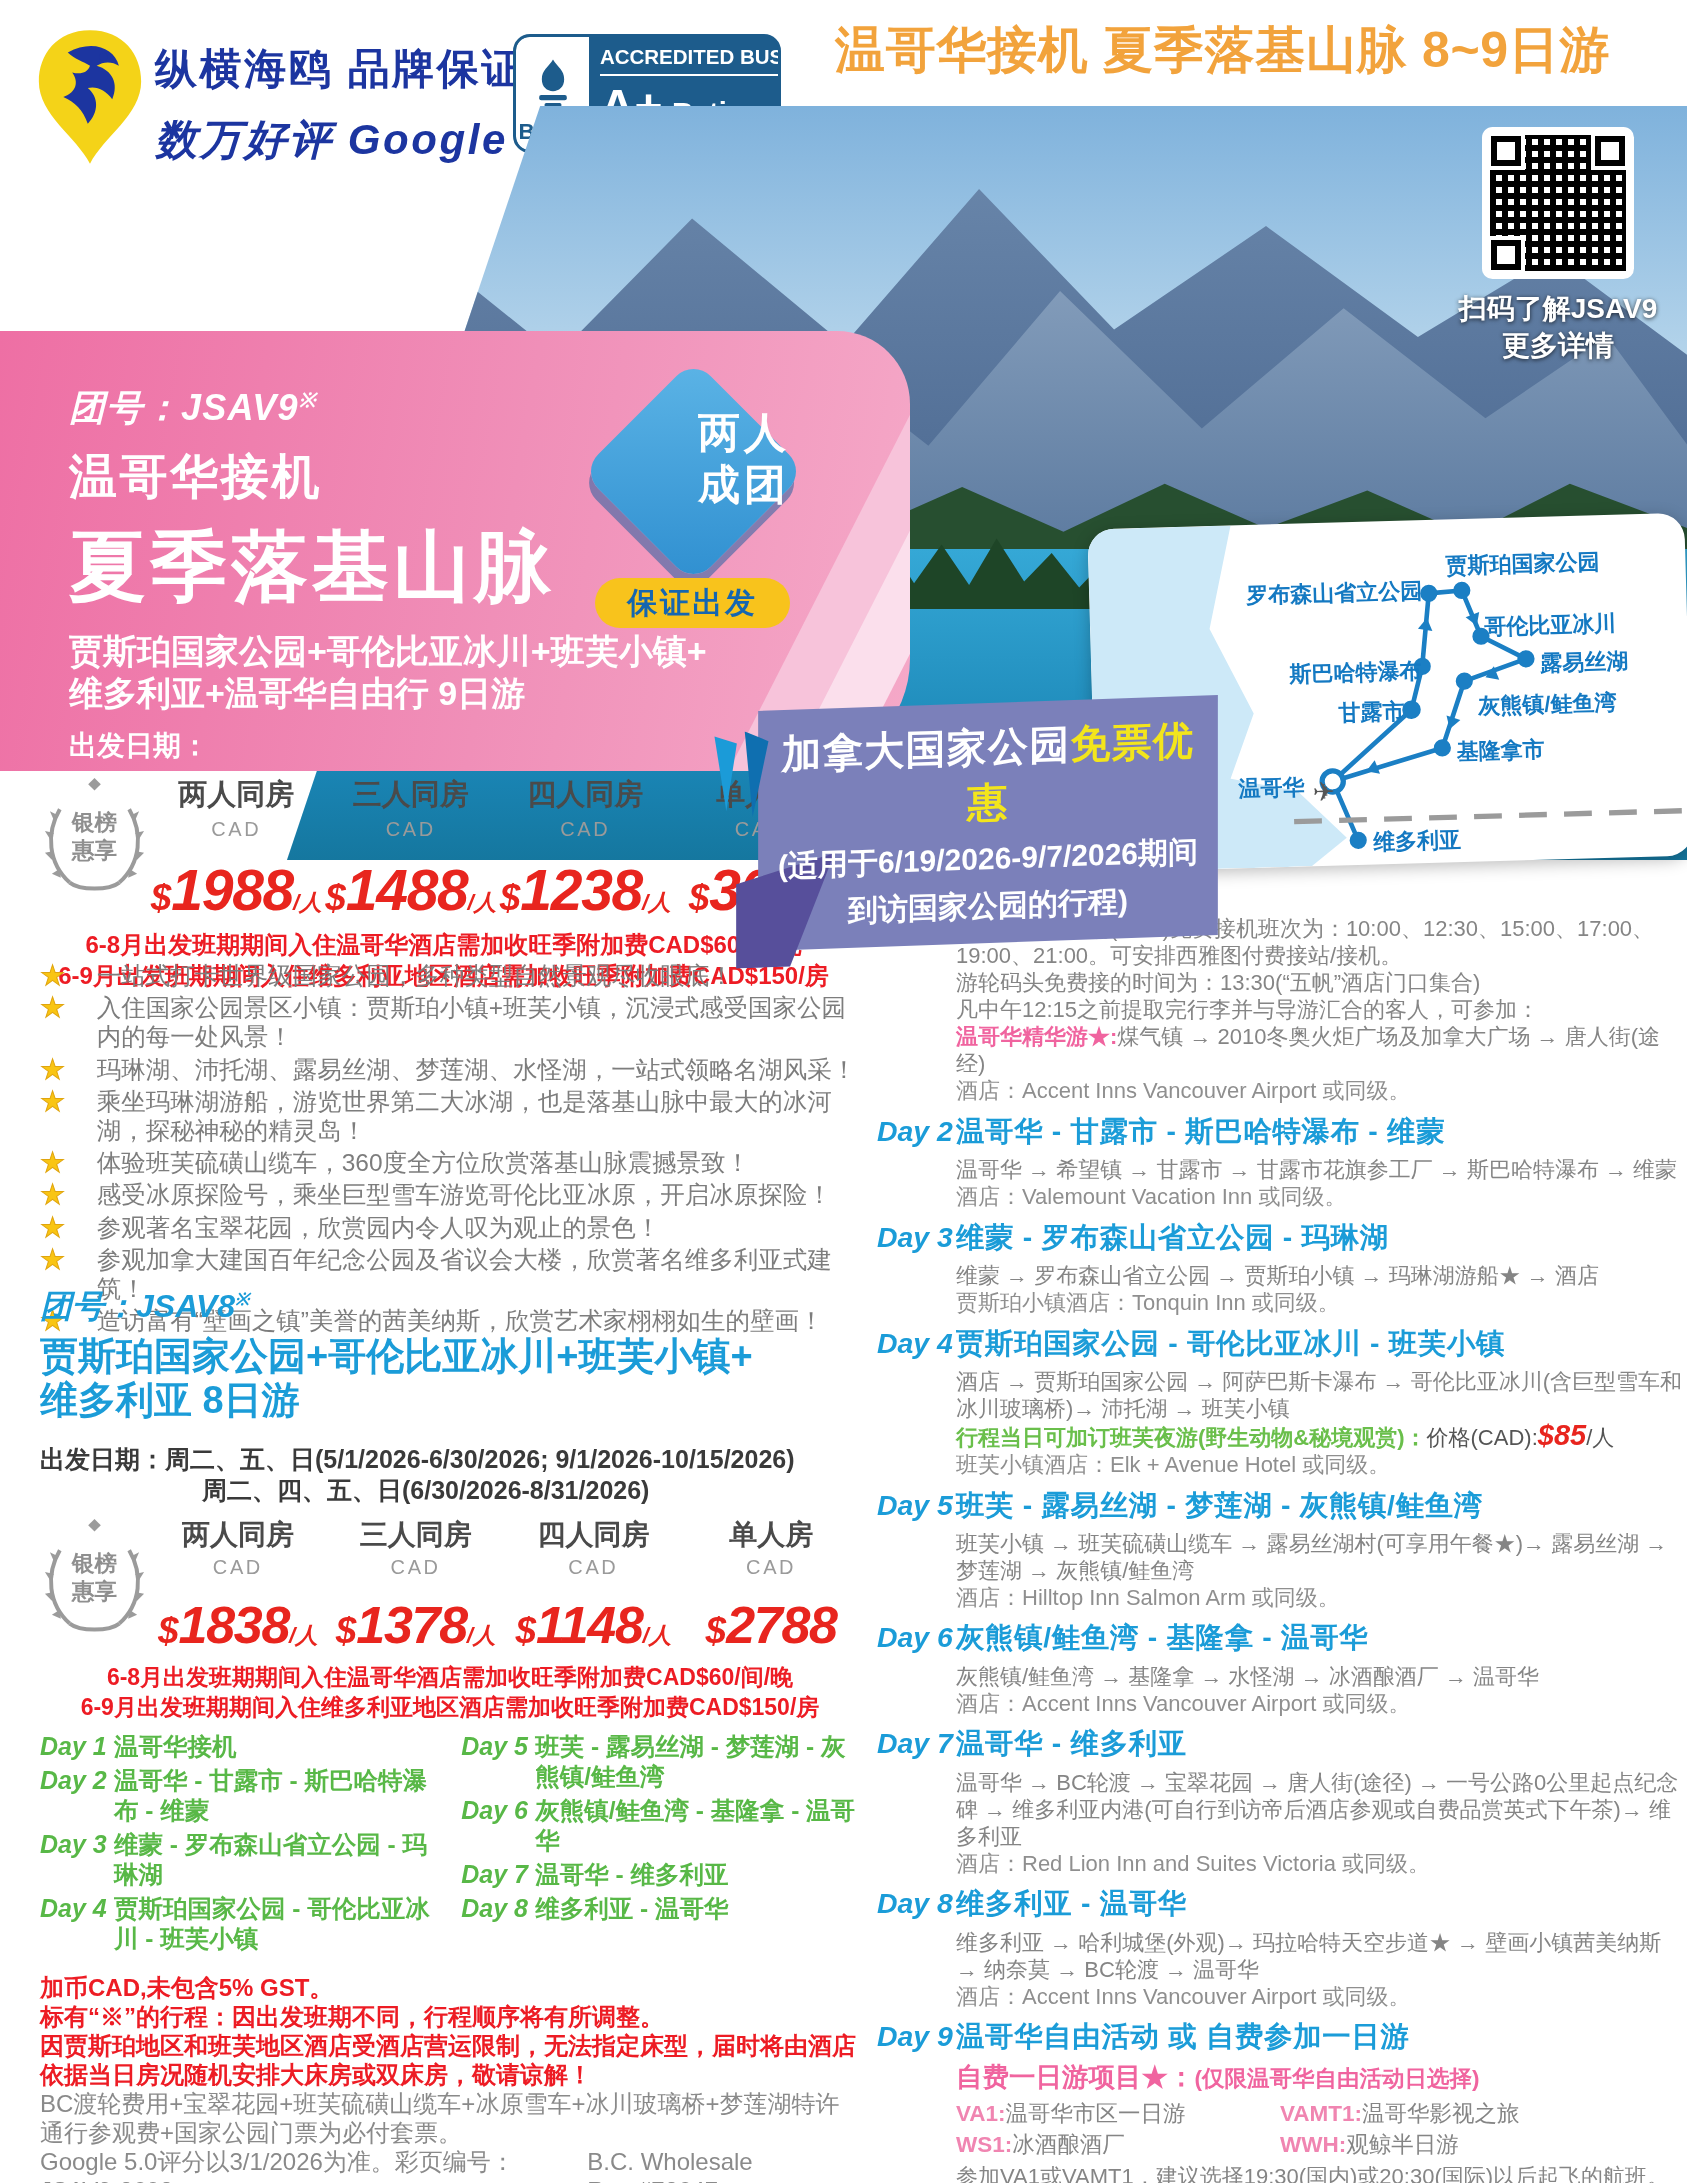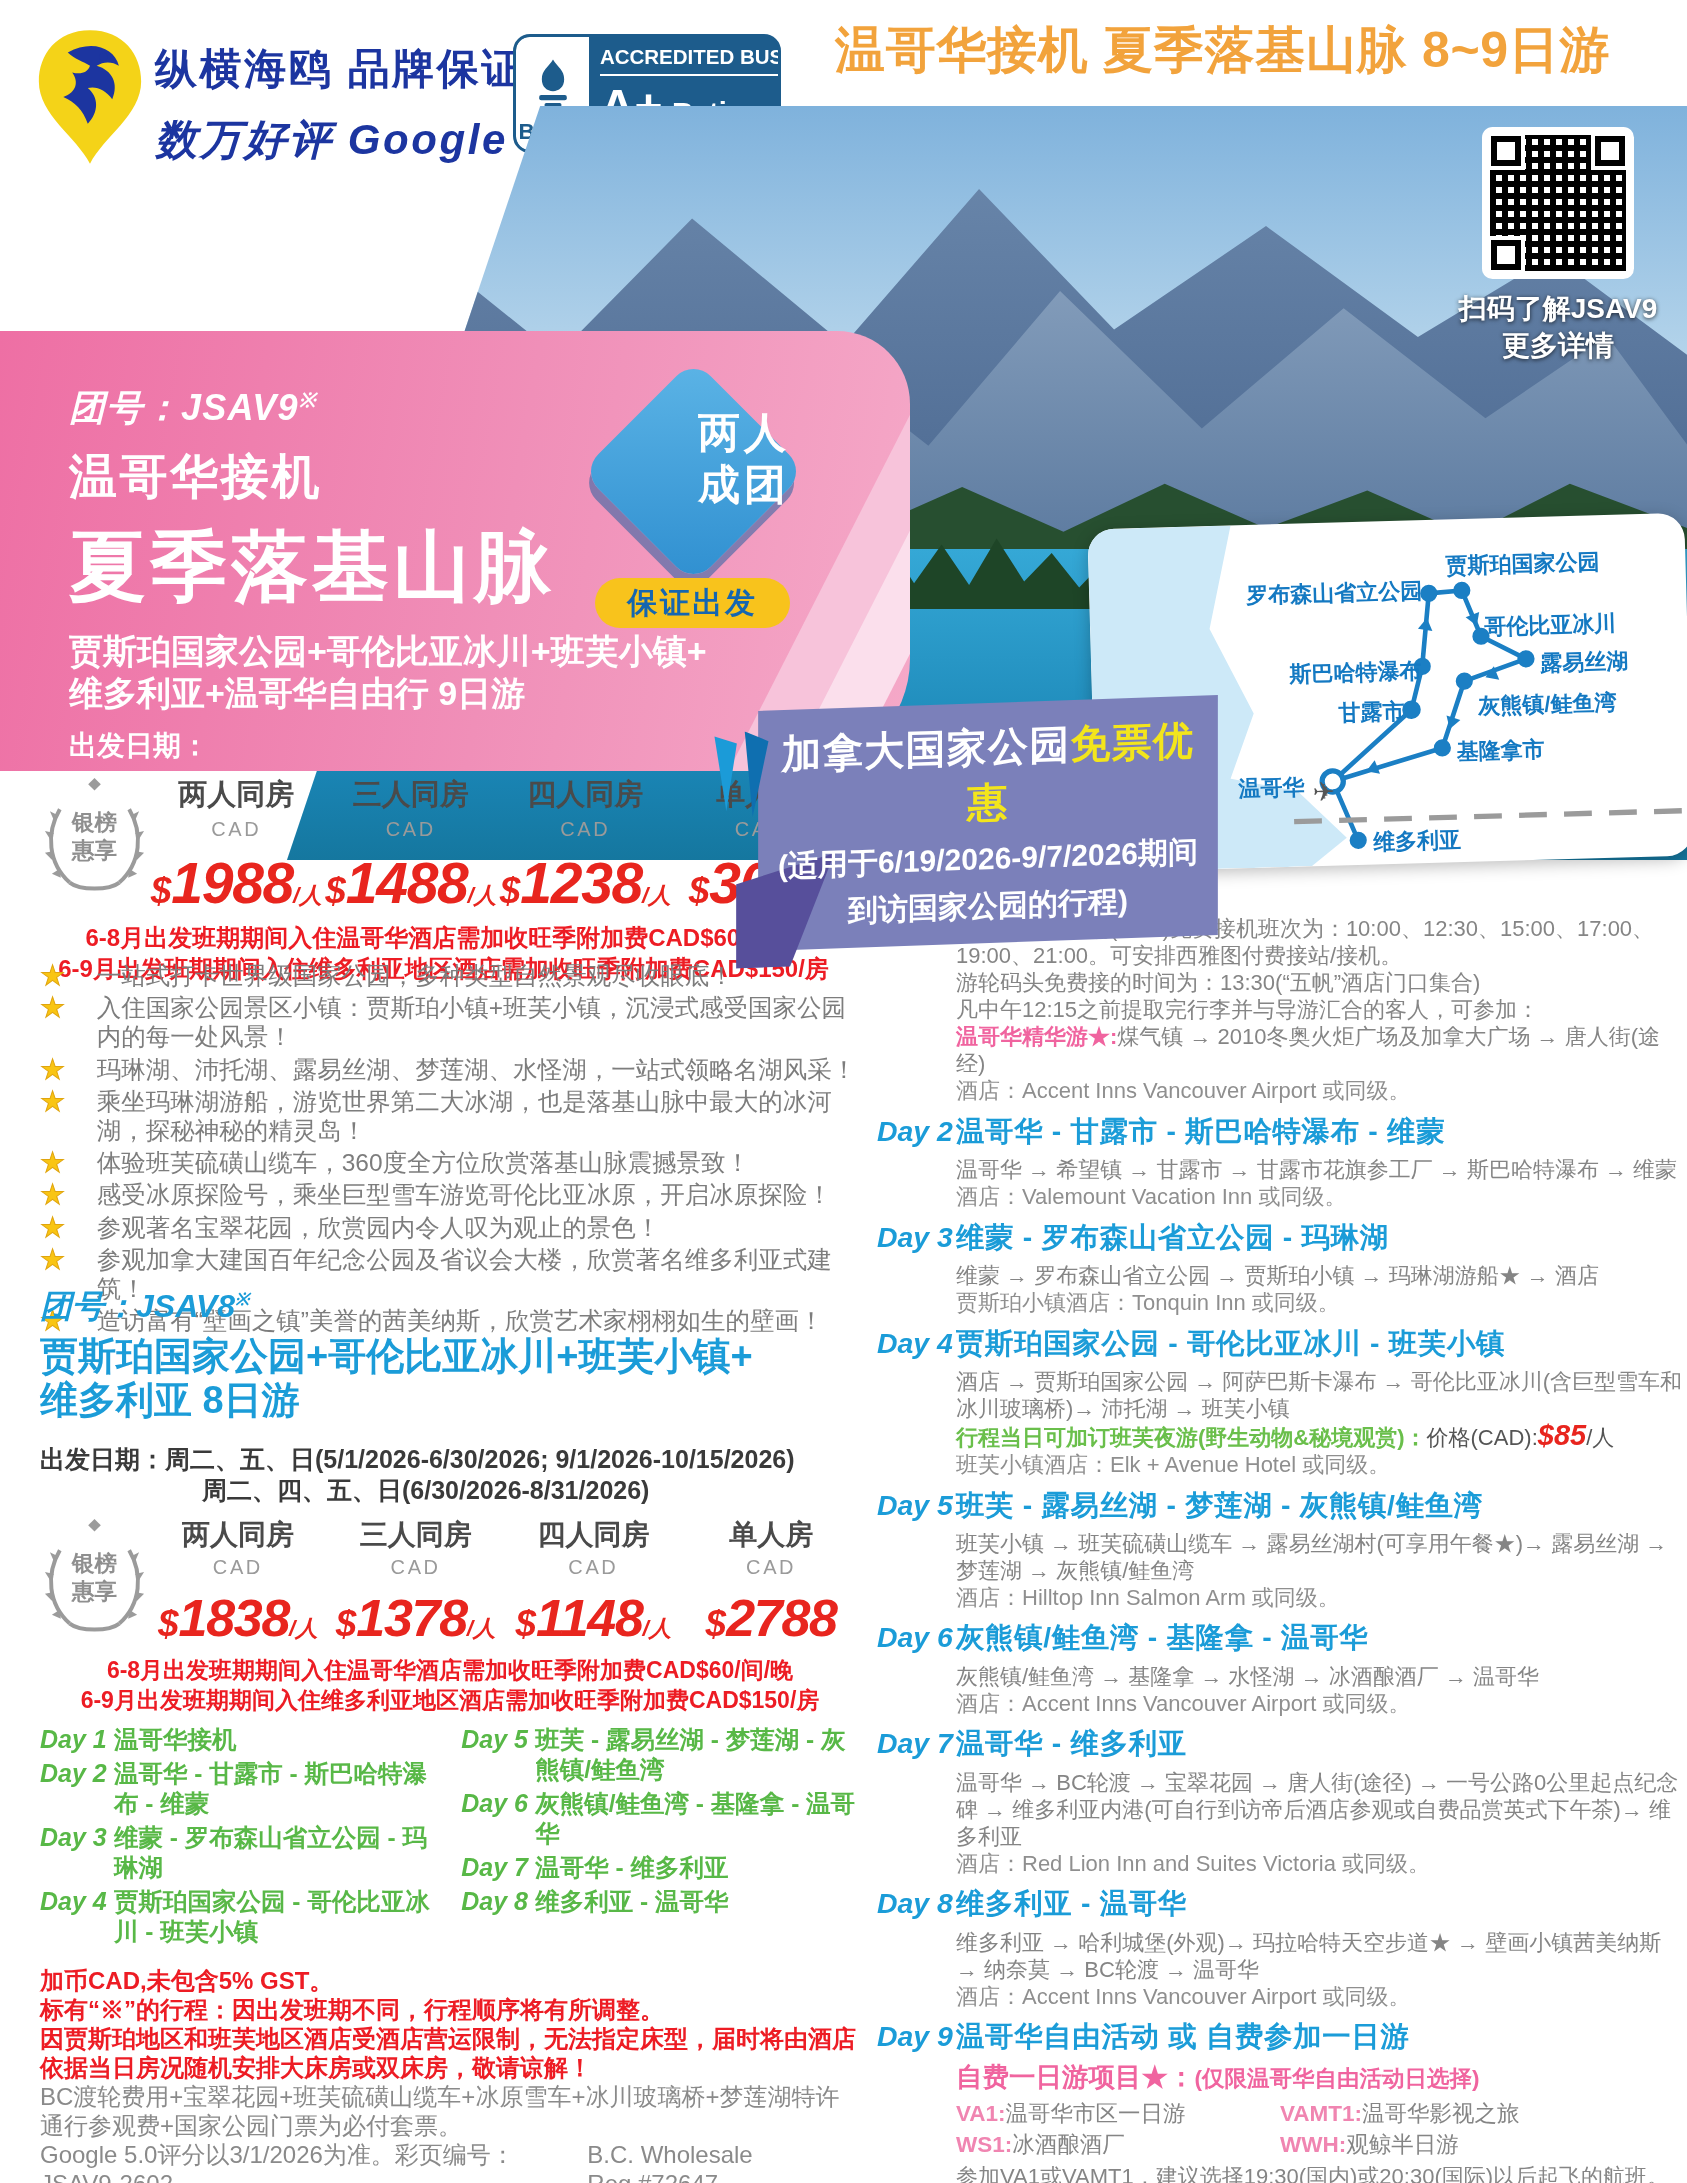--- a/index.html
+++ b/index.html
@@ -103,21 +103,21 @@
   .ribbon { position:absolute; left:-48px; top:20px; width:60px; height:112px; }
   
   .pricing { display:flex; align-items:flex-start; }
   .laurel { width:109px; flex:0 0 109px; position:relative; text-align:center; }
   .laurel .ltxt { position:absolute; left:0; top:34px; width:100%; color:#8f8f8f;
       font-weight:900; font-size:22.5px; line-height:28px; }
   .pcols { flex:1; display:flex; }
   .pcol { flex:1; text-align:center; }
   .pcol .ptype { font-size:29px; font-weight:700; color:#4a4a4a; }
   .pcol .pcur  { font-size:20px; color:#9a9a9a; letter-spacing:2.6px; margin-top:2.6px; }
-  .pcol .pval  { margin-top:9px; color:#e8251e; font-style:italic; font-weight:900; }
+  .pcol .pval  { margin-top:16px; color:#e8251e; font-style:italic; font-weight:900; }
   .pcol .pval .d { font-size:37px; } .pcol .pval .n { font-size:57px; letter-spacing:-1.3px; }
   .pcol .pval .u { font-size:22.5px; }
   .pnotes { text-align:center; color:#ed1c24; font-size:24px; line-height:31px; font-weight:700; margin-top:6.6px; }
   .block-pricing9 { position:absolute; left:40px; top:775px; width:807px; }
   
   .highlights { position:absolute; left:40px; top:961px; width:820px; list-style:none; }
   .highlights li { display:flex; margin-bottom:3.3px; }
   .star { color:#f9c513; font-size:28px; line-height:29px; margin-right:10.6px; flex:0 0 auto;
           -webkit-text-stroke:1px #e0a50e; }
   .highlights .htxt { color:#7d7d7d; font-size:24.5px; line-height:29px; font-weight:500;margin-left:21px; }

